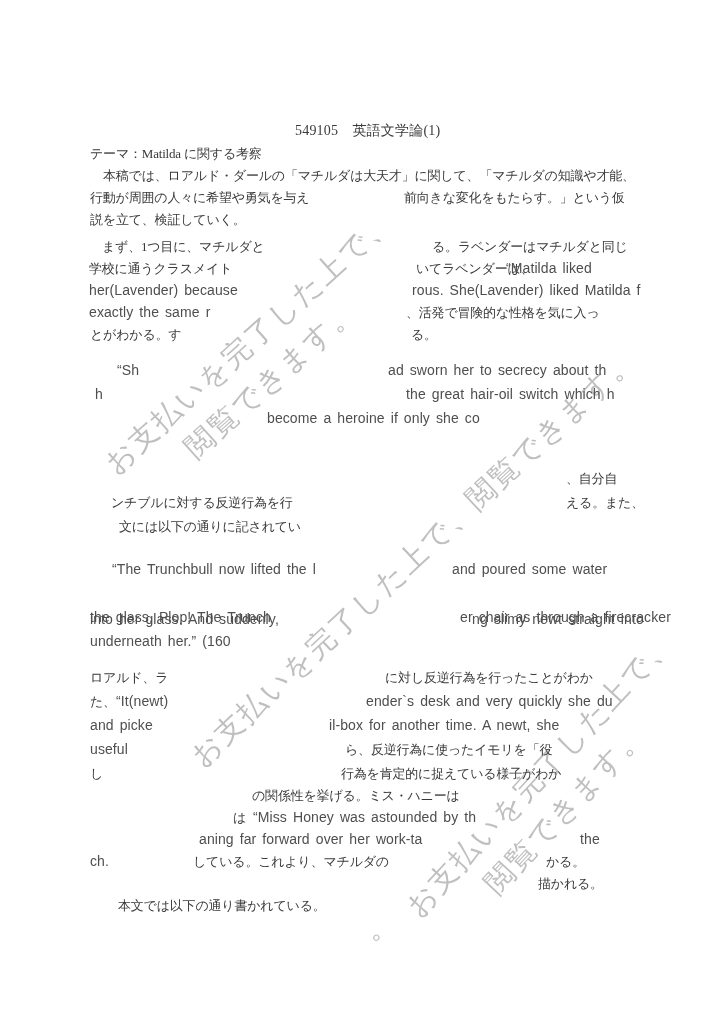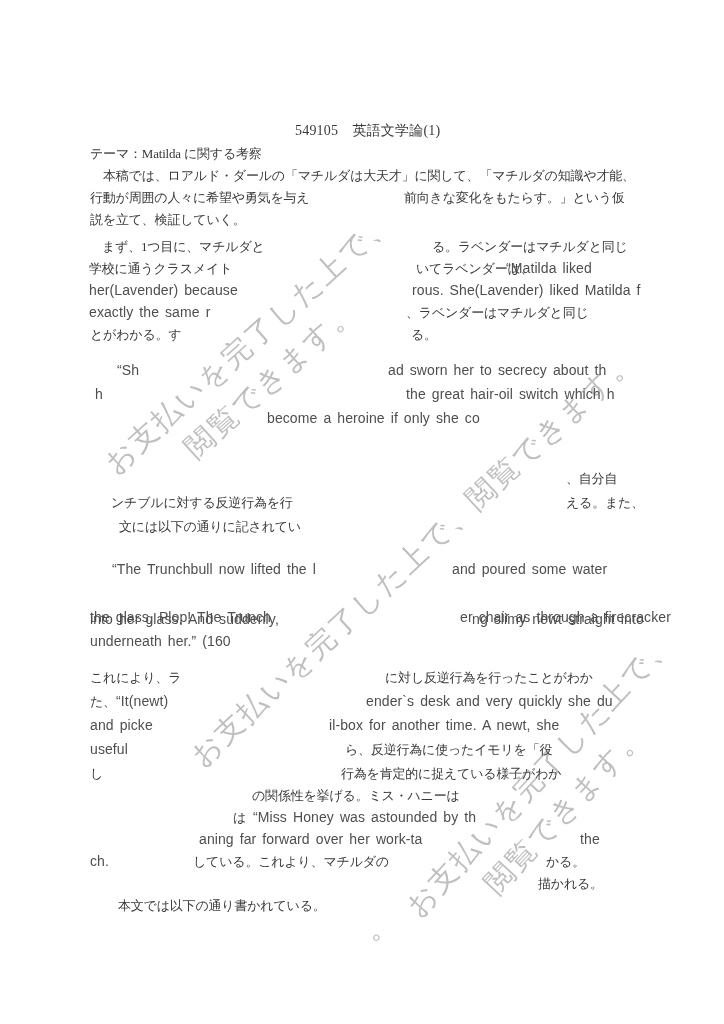--- a/index.html
+++ b/index.html
@@ -65,21 +65,21 @@
         <span class="seg seg-jp" style="left: 89px;">学校に通うクラスメイト</span>
         <span class="seg seg-jp" style="left: 416px;">いてラベンダーは、</span>
         <span class="seg seg-en" style="left: 506px;">“Matilda liked</span>
       </div>
       <div class="line" style="top: 282px;">
         <span class="seg seg-en" style="left: 89px;">her(Lavender) because</span>
         <span class="seg seg-en" style="left: 412px;">rous. She(Lavender) liked Matilda f</span>
       </div>
       <div class="line" style="top: 304px;">
         <span class="seg seg-en" style="left: 89px;">exactly the same r</span>
-        <span class="seg seg-jp" style="left: 406px;">、ラベンダーはマチルダと同じ</span>
+        <span class="seg seg-jp" style="left: 406px;">、活発で冒険的な性格を気に入っ</span>
       </div>
       <div class="line" style="top: 326px;">
         <span class="seg seg-jp" style="left: 90px;">とがわかる。す</span>
         <span class="seg seg-jp" style="left: 411px;">る。</span>
       </div>
       <div class="line" style="top: 362px;">
         <span class="seg seg-en" style="left: 117px;">“Sh</span>
         <span class="seg seg-en" style="left: 388px;">ad sworn her to secrecy about th</span>
       </div>
       <div class="line" style="top: 386px;">
@@ -108,21 +108,21 @@
         <span class="seg seg-en" style="left: 472px;">ng slimy newt straight into</span>
       </div>
       <div class="line" style="top: 609px;">
         <span class="seg seg-en" style="left: 90px;">the glass, Plop! The Trunch</span>
         <span class="seg seg-en" style="left: 460px;">er chair as through a firecracker</span>
       </div>
       <div class="line" style="top: 633px; text-align: center;">
         <span class="seg seg-en" style="left: 90px;">underneath her.” (160</span>
       </div>
       <div class="line" style="top: 669px;">
-        <span class="seg seg-jp" style="left: 90px;">これにより、ラ</span>
+        <span class="seg seg-jp" style="left: 90px;">ロアルド、ラ</span>
         <span class="seg seg-jp" style="left: 385px;">に対し反逆行為を行ったことがわか</span>
       </div>
       <div class="line" style="top: 693px;">
         <span class="seg seg-jp" style="left: 90px;">た、</span>
         <span class="seg seg-en" style="left: 116px;">“It(newt)</span>
         <span class="seg seg-en" style="left: 366px;">ender`s desk and very quickly she du</span>
       </div>
       <div class="line" style="top: 717px;">
         <span class="seg seg-en" style="left: 90px;">and picke</span>
         <span class="seg seg-en" style="left: 329px;">il-box for another time. A newt, she</span>

